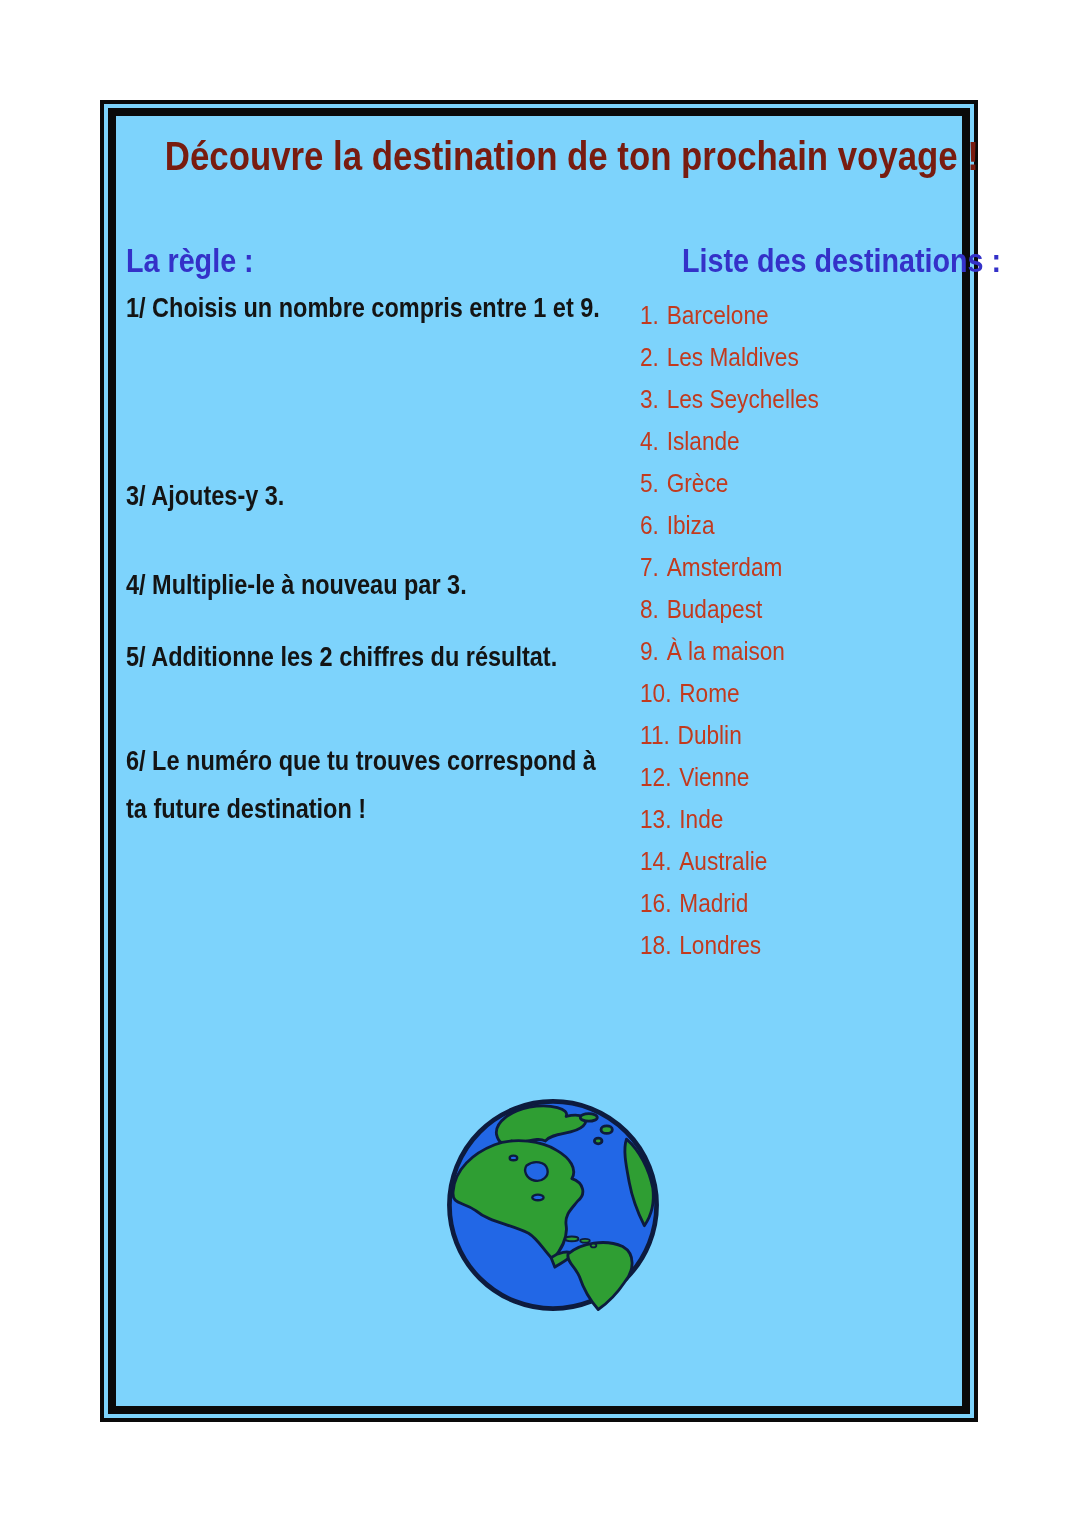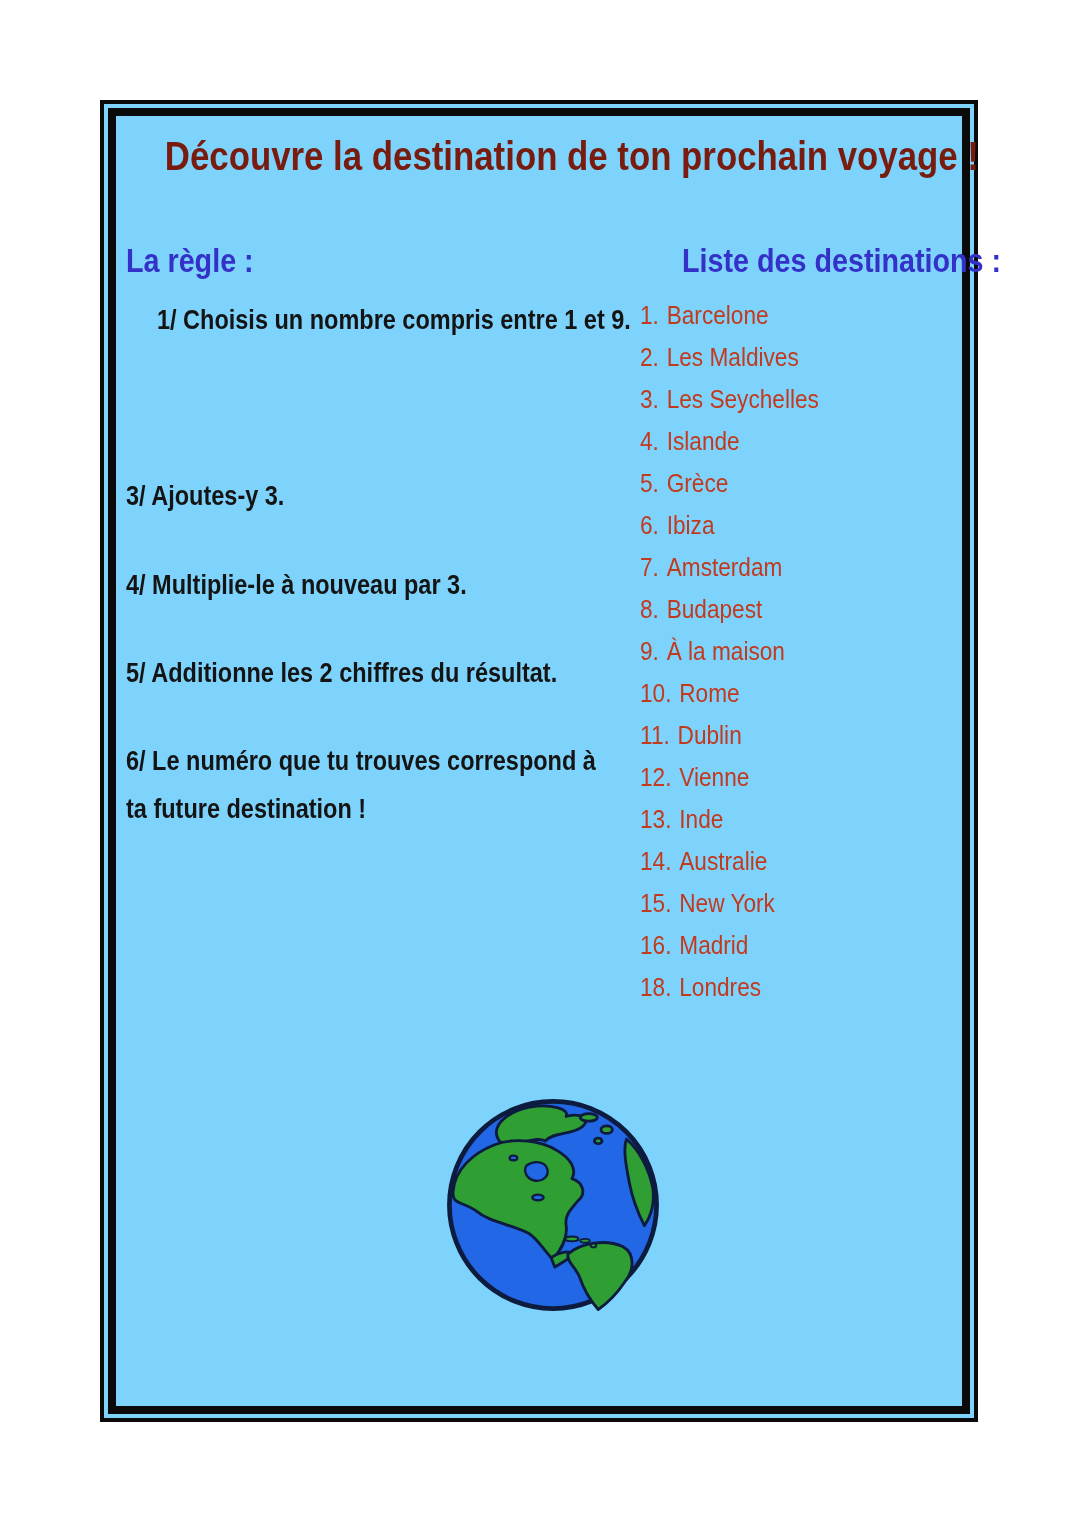--- a/index.html
+++ b/index.html
@@ -52,25 +52,25 @@
     left: 22px;
     font-size: 27px;
     font-weight: 700;
     color: #141414;
     line-height: 48px;
   }
   .rule .squeeze.wrap {
     white-space: normal;
     width: 560px;
   }
-  .rule-1 { top: 192px; margin-left: 31px; }
+  .rule-1 { top: 180px; }
   .rule-2 { top: 280px; }
   .rule-3 { top: 368px; text-align: center; }
   .rule-4 { top: 457px; }
-  .rule-5 { top: 545px; }
+  .rule-5 { top: 529px; }
   .rule-6 { top: 633px; }
   .dest-list {
     position: absolute;
     left: 536px; top: 190px;
   }
   .dest-item {
     height: 42px;
     line-height: 42px;
     font-size: 26px;
     font-weight: 400;
@@ -125,21 +125,20 @@
     <div class="dest-item"><span class="squeeze"><span class="dest-num">5.</span><span>Grèce</span></span></div>
     <div class="dest-item"><span class="squeeze"><span class="dest-num">6.</span><span>Ibiza</span></span></div>
     <div class="dest-item"><span class="squeeze"><span class="dest-num">7.</span><span>Amsterdam</span></span></div>
     <div class="dest-item"><span class="squeeze"><span class="dest-num">8.</span><span>Budapest</span></span></div>
     <div class="dest-item"><span class="squeeze"><span class="dest-num">9.</span><span>À la maison</span></span></div>
     <div class="dest-item"><span class="squeeze"><span class="dest-num">10.</span><span>Rome</span></span></div>
     <div class="dest-item"><span class="squeeze"><span class="dest-num">11.</span><span>Dublin</span></span></div>
     <div class="dest-item"><span class="squeeze"><span class="dest-num">12.</span><span>Vienne</span></span></div>
     <div class="dest-item"><span class="squeeze"><span class="dest-num">13.</span><span>Inde</span></span></div>
     <div class="dest-item"><span class="squeeze"><span class="dest-num">14.</span><span>Australie</span></span></div>
-    <div class="dest-item"><span class="squeeze"><span class="dest-num">15.</span><span>New York</span></span></div>
     <div class="dest-item"><span class="squeeze"><span class="dest-num">16.</span><span>Madrid</span></span></div>
     <div class="dest-item"><span class="squeeze"><span class="dest-num">18.</span><span>Londres</span></span></div>
   </div>
 
   <div class="globe">
     <svg viewBox="0 0 240 240" width="226" height="226" aria-hidden="true">
       <circle cx="120" cy="120" r="110" fill="#2267e6" stroke="#0d1b3e" stroke-width="5"></circle>
       <g fill="#2f9e33" stroke="#0d1b3e" stroke-width="3" stroke-linejoin="round">
 
         <path d="M60,45 C58,32 75,20 95,16 C118,12 138,18 134,26 C150,22 160,28 152,36 C142,46 120,42 112,52 C100,46 88,58 76,52 C68,58 62,54 60,45 Z"></path>

